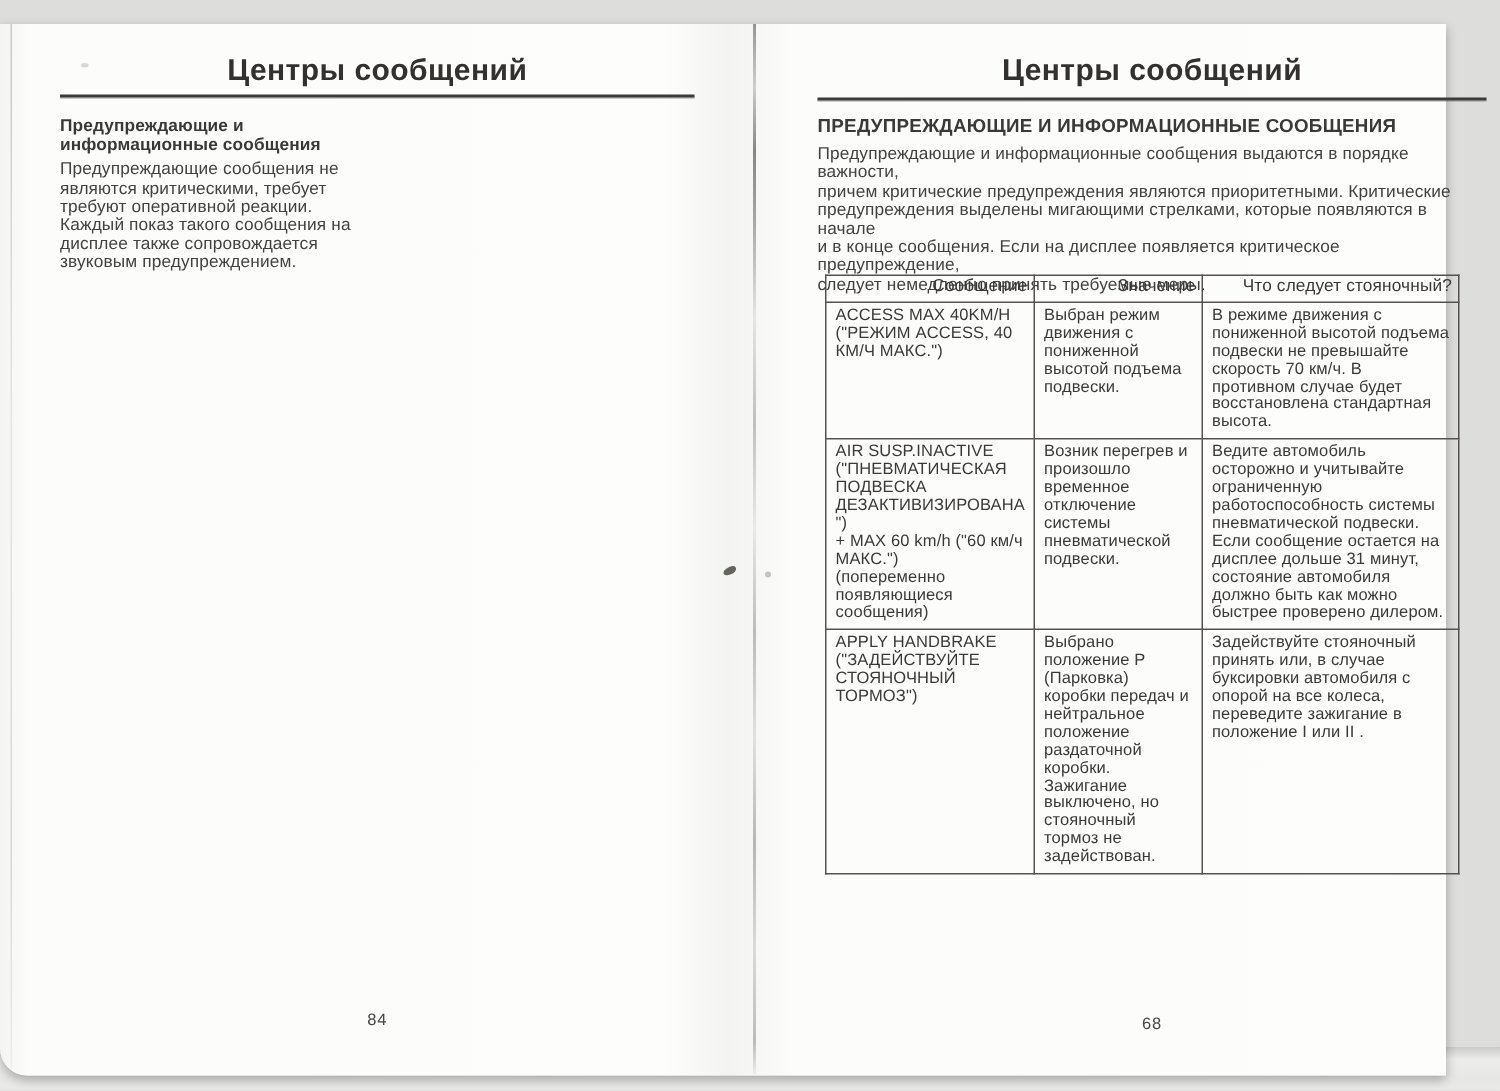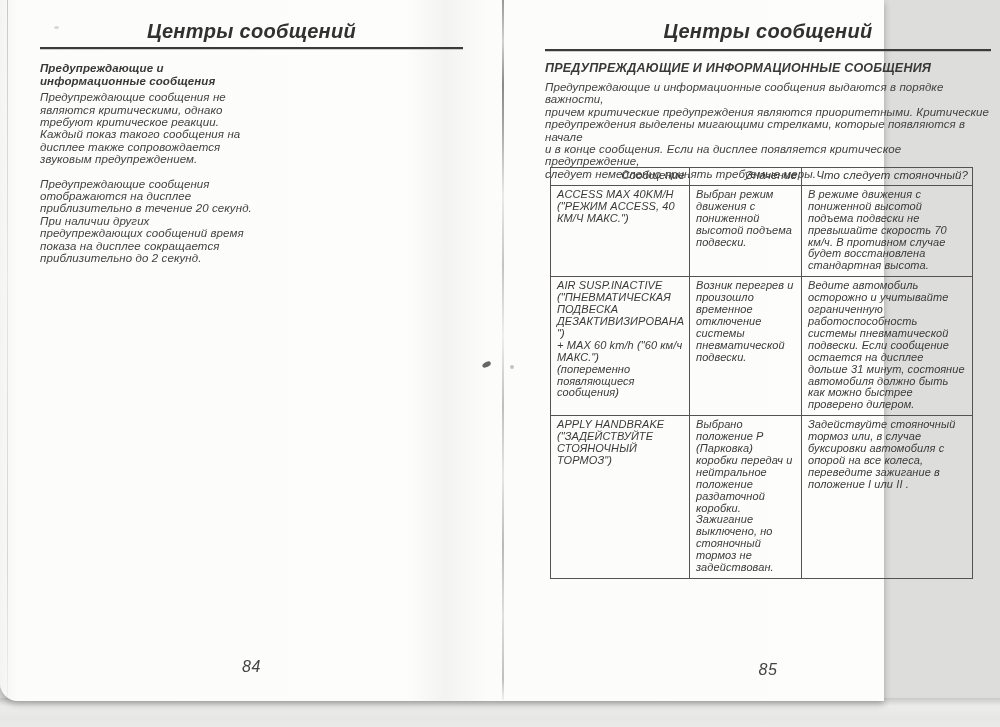--- a/index.html
+++ b/index.html
@@ -9,26 +9,25 @@
     background: #dddddb;
     position: relative;
   }
   
   .scanner-bed {
     position: absolute; left: 0; top: 698px; width: 1000px; height: 29px;
     background: linear-gradient(180deg, #c9c9c7 0%, #ececea 28%, #e7e7e5 70%, #eaeae8 100%);
   }
   
   .sheet {
-    position: absolute; left: 0; top: 0; width: 884px; height: 701px;
+    position: absolute; left: 0; top: 16px; width: 964px; height: 701px;
     background:
       linear-gradient(90deg, #f4f4f2 0%, #fcfcfb 2%, #fdfdfc 46%, #f3f3f1 50.4%, #fcfcfb 55%, #fdfdfc 100%);
     border-bottom-left-radius: 18px;
     box-shadow: 0 3px 7px rgba(0,0,0,0.28);
-    font-style: italic;
   }
   .page-edge-line {
     position: absolute; left: 7px; top: 0; width: 1px; height: 698px;
     background: linear-gradient(180deg, rgba(60,60,60,0.25), rgba(60,60,60,0.10) 40%, rgba(60,60,60,0.18) 80%, rgba(60,60,60,0.05));
   }
   .binding-gutter {
     position: absolute; left: 502px; top: 0; width: 2px; height: 700px;
     background: linear-gradient(180deg,
       rgba(70,70,70,0.55) 0%, rgba(110,110,110,0.30) 6%, rgba(60,60,60,0.60) 12%,
       rgba(60,60,60,0.45) 18%, rgba(130,130,130,0.15) 28%, rgba(90,90,90,0.35) 38%,
@@ -89,21 +88,21 @@
     padding: 2px 4px 3px 4px; color: #3a3938; margin-left: 20px;
   }
   .msg-table { border: 1px solid #4a4744; }
   .prewrap { white-space: pre-line; }
   .col-message { width: 139px; }
   .col-meaning { width: 112px; }
   .col-action  { width: 171px; }
 
   .page-number {
     position: absolute; top: 658px; left: 0; width: 100%;
-    text-align: center; font-size: 16px; color: #454443; letter-spacing: 0.5px;
+    text-align: center; font-size: 11px; color: #454443; letter-spacing: 0.5px;
   }
   .page-right .page-number { top: 661px; }
 </style>
 </head>
 <body>
 
 <div class="scanner-bed"></div>
 
 <div class="sheet">
   <div class="page-edge-line"></div>
@@ -111,22 +110,21 @@
   <div class="speck1"></div>
   <div class="speck2"></div>
   <div class="speck3"></div>
 
   <div class="page page-left">
     <div class="page-title">Центры сообщений</div>
     <div class="title-rule"></div>
 
     <div class="left-col body-text">
       <div class="left-subheading">Предупреждающие и информационные сообщения</div>
-      <p>Предупреждающие сообщения не являются критическими, однако требуют критическое реакции. Каждый показ такого сообщения на дисплее также сопровождается звуковым предупреждением.</p>
-      <p>Предупреждающие сообщения отображаются на дисплее приблизительно в течение 20 секунд. При наличии других предупреждающих сообщений время показа на дисплее сокращается приблизительно до 2 секунд.</p>
+      <p>Предупреждающие сообщения не являются критическими, требует требуют оперативной реакции. Каждый показ такого сообщения на дисплее также сопровождается звуковым предупреждением.</p>
     </div>
 
     <div class="page-number">84</div>
   </div>
 
   <div class="page page-right">
     <div class="page-title">Центры сообщений</div>
     <div class="title-rule"></div>
 
     <div class="right-heading">ПРЕДУПРЕЖДАЮЩИЕ И ИНФОРМАЦИОННЫЕ СООБЩЕНИЯ</div>
@@ -160,20 +158,20 @@
 ")
 + MAX 60 km/h ("60 км/ч МАКС.")
 (попеременно появляющиеся сообщения)</td>
           <td>Возник перегрев и произошло временное отключение системы пневматической подвески.</td>
           <td>Ведите автомобиль осторожно и учитывайте ограниченную работоспособность системы пневматической подвески. Если сообщение остается на дисплее дольше 31 минут, состояние автомобиля должно быть как можно быстрее проверено дилером.</td>
         </tr>
         <tr>
           <td class="prewrap">APPLY HANDBRAKE ("ЗАДЕЙСТВУЙТЕ СТОЯНОЧНЫЙ ТОРМОЗ")</td>
           <td class="prewrap">Выбрано положение  P (Парковка) коробки передач и нейтральное положение раздаточной коробки.
 Зажигание выключено, но стояночный тормоз не задействован.</td>
-          <td>Задействуйте стояночный тормоз или, в случае буксировки автомобиля с опорой на все колеса, переведите зажигание в положение  I  или  II .</td>
+          <td>Задействуйте стояночный принять или, в случае буксировки автомобиля с опорой на все колеса, переведите зажигание в положение  I  или  II .</td>
         </tr>
       </tbody>
     </table>
 
-    <div class="page-number">85</div>
+    <div class="page-number">68</div>
   </div>
 </div>
 
 </body></html>

